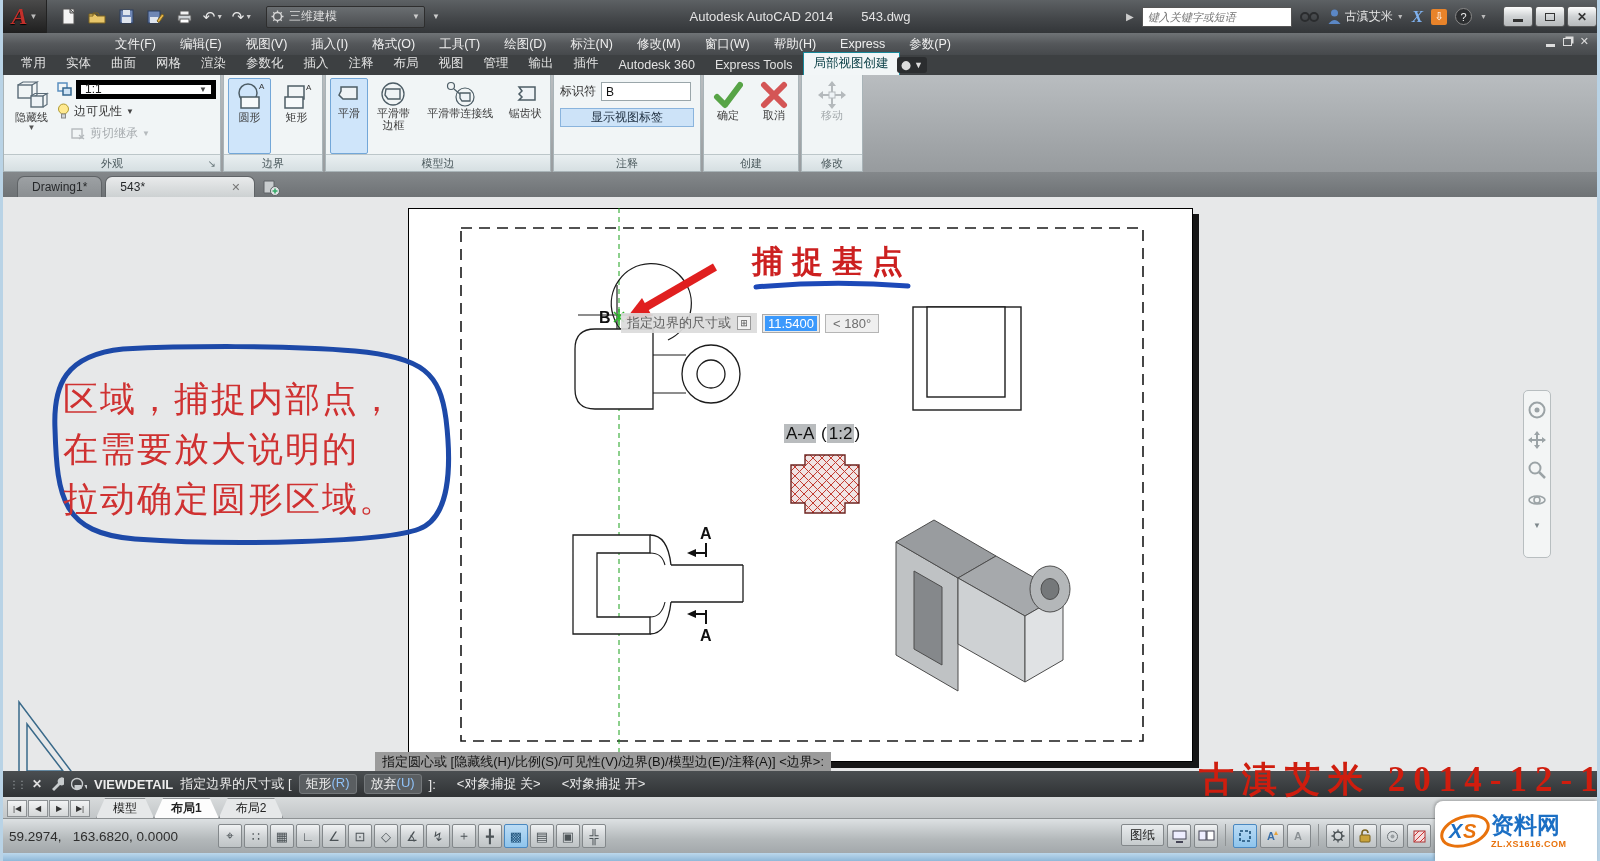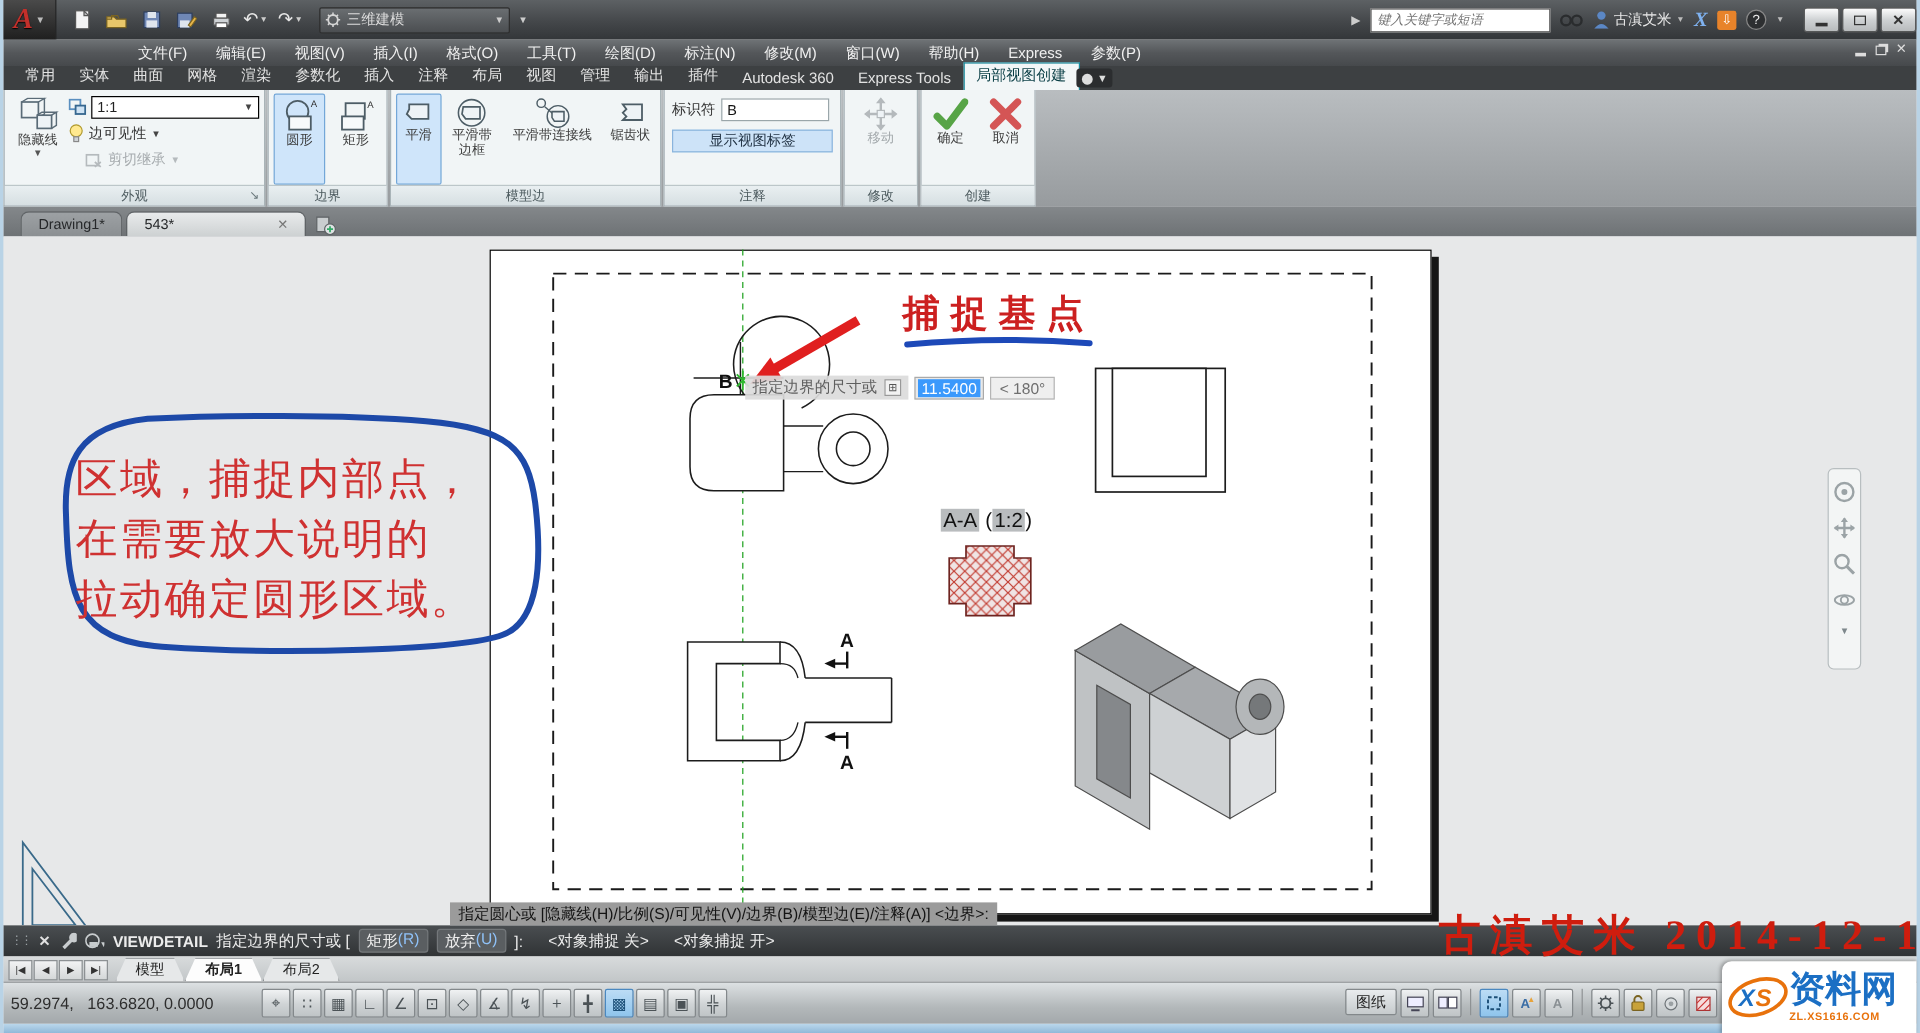--- a/index.html
+++ b/index.html
@@ -68,21 +68,21 @@
   .panel-foot .dlaunch { position:absolute; right:4px; font-size:10px; color:#6b797d; }
   .bigbtn { width:48px; display:flex; flex-direction:column; align-items:center; justify-content:flex-start;
             padding-top:2px; border:1px solid transparent; border-radius:2px; font-size:11px; color:#3d3d3d; text-align:center; }
   .bigbtn .lbl { line-height:12px;text-align:center; }
   .bigbtn .car { font-size:8px; color:#555; }
   .bigbtn.sel { background:#cfe5fa; border-color:#73a7d8; }
   .bigbtn.disabled { color:#a2a8ab; }
   .appr-right { display:flex; flex-direction:column; gap:2px; padding-top:1px; }
   .appr-row { display:flex; align-items:center; gap:4px; height:20px; font-size:12px; color:#333; }
   .appr-row.disabled { color:#a8adb0;padding-left:14px; }
-  .combo { width:140px; height:19px; background:#fff; border:1px solid #000000; display:flex; align-items:center;
+  .combo { width:140px; height:19px; background:#fff; border:5px solid #000000; display:flex; align-items:center;
            font-size:12px; color:#222; padding:0 4px; justify-content:space-between; }
   .combo .car, .appr-row .car { font-size:8px; color:#444; }
   .idrow { display:flex; align-items:center; gap:5px; font-size:12px; color:#333; padding:4px 2px 2px; }
   .idinput { width:90px; height:19px; background:#fff; border:1px solid #9aa6aa; font-size:12px; padding:0 4px; color:#111; }
   .viewlabelbtn { margin:3px 2px 0; height:19px; background:#cde3f8; border:1px solid #8ab4dd;
                   font-size:12px; color:#234; display:flex; align-items:center; justify-content:center; }
 
   
   .filetabs { height:25px; background:linear-gradient(#84888b,#6e7275); display:flex; align-items:flex-end; padding-left:14px; gap:3px; }
   .ftab { height:21px; padding:0 14px; display:flex; align-items:center; gap:10px; font-size:12px;
@@ -148,21 +148,21 @@
   .stbtn.on { background:linear-gradient(#bcdcf5,#8ec4ec); border-color:#4a88c0; color:#1c4f77; }
   .st-right { margin-left:auto; display:flex; align-items:flex-start; gap:3px; padding-right:160px; }
   .paperbtn { height:22px; padding:0 8px; font-size:12.5px; color:#222; display:flex; align-items:center;
               background:linear-gradient(#e9ecee,#c6cbcd); border:1px solid #83888b; border-radius:2px; }
   .stsep { width:1px; height:22px; background:#8e9294; margin:0 4px; }
 
   .watermark { position:absolute; right:0; bottom:0; width:162px; height:60px; background:#fff;
                border-radius:8px 0 0 0; z-index:20; box-shadow:-1px -1px 3px rgba(0,0,0,.25);
                display:flex; align-items:center; padding:4px; }
   .wm-text { display:flex; flex-direction:column; line-height:1; }
-  .wm-name { color:#1b6fc4; font-size:30px; font-weight:bold; }
+  .wm-name { color:#1b6fc4; font-size:23px; font-weight:bold; }
   .wm-url { color:#e8720c; font-size:9px; font-weight:bold; margin-top:3px; letter-spacing:.5px; }
   .bottom-edge { height:8px; background:linear-gradient(#bcd8ec,#8fb8d8); }
 </style>
 </head>
 <body>
 
 <div class="window">
 
   <div class="titlebar">
     <div class="applogo">
@@ -213,20 +213,23 @@
         </div>
       <div class="wsbox">
         <svg width="13" height="13">
             <circle cx="6.5" cy="6.5" r="4" fill="none" stroke="#d6d6d6" stroke-width="1.5"></circle>
             <path d="M6.5 0.5 v2 M6.5 10.5 v2 M0.5 6.5 h2 M10.5 6.5 h2 M2.3 2.3 l1.4 1.4 M9.3 9.3 l1.4 1.4 M10.7 2.3 l-1.4 1.4 M3.7 9.3 l-1.4 1.4" stroke="#d6d6d6" stroke-width="1.3"></path>
           </svg>
         <span class="wslabel">三维建模</span>
         <span class="car" style="font-size:8px;color:#ccc;">▼</span>
       </div>
       <span style="font-size:8px;color:#ccc;">▼</span>
+    </div>
+    <div class="title-center">
+      <span>Autodesk AutoCAD 2014</span><b>543.dwg</b>
     </div>
     <div class="infocenter">
       <span class="ic-arrow">▶</span>
       <input class="searchbox" placeholder="键入关键字或短语" style="">
       <svg width="20" height="14">
           <circle cx="5" cy="7" r="4" fill="none" stroke="#2a2c2e" stroke-width="2"></circle>
           <circle cx="14" cy="7" r="4" fill="none" stroke="#2a2c2e" stroke-width="2"></circle>
         </svg>
       <div class="ic-user">
         <svg width="13" height="15">
@@ -416,53 +419,53 @@
           </div>
           <div class="viewlabelbtn">
             <span>显示视图标签</span>
           </div>
         </div>
         <div class="panel-foot">
             <span>注释</span>
           </div>
       </div>
 
+      <div class="panel" style="width:96px;">
+        <div class="panel-body" style="justify-content:center;gap:6px;">
+          <div class="bigbtn" style="width:40px;">
+            <svg width="30" height="28">
+                <path d="M4 16 l8 8 L27 4" fill="none" stroke="#57a446" stroke-width="6" stroke-linecap="round" stroke-linejoin="round"></path>
+              </svg>
+            <span class="lbl">确定</span>
+          </div>
+          <div class="bigbtn" style="width:40px;">
+            <svg width="28" height="28">
+                <path d="M4 4 L24 24 M24 4 L4 24" stroke="#d45555" stroke-width="6" stroke-linecap="round"></path>
+              </svg>
+            <span class="lbl">取消</span>
+          </div>
+        </div>
+        <div class="panel-foot">
+            <span>创建</span>
+          </div>
+      </div>
+
       <div class="panel" style="width:62px;">
         <div class="panel-body" style="justify-content:center;">
           <div class="bigbtn disabled">
             <svg width="28" height="28">
               <path d="M14 3 v22 M3 14 h22" stroke="#b4b9bc" stroke-width="2"></path>
               <path d="M14 0 l4 5 h-8 Z M14 28 l4 -5 h-8 Z M0 14 l5 -4 v8 Z M28 14 l-5 -4 v8 Z" fill="#b4b9bc"></path>
               <rect x="11" y="11" width="6" height="6" fill="#eef3f6" stroke="#b4b9bc"></rect>
             </svg>
             <span class="lbl">移动</span>
           </div>
         </div>
         <div class="panel-foot">
             <span>修改</span>
-          </div>
-      </div>
-
-      <div class="panel" style="width:96px;">
-        <div class="panel-body" style="justify-content:center;gap:6px;">
-          <div class="bigbtn" style="width:40px;">
-            <svg width="30" height="28">
-                <path d="M4 16 l8 8 L27 4" fill="none" stroke="#57a446" stroke-width="6" stroke-linecap="round" stroke-linejoin="round"></path>
-              </svg>
-            <span class="lbl">确定</span>
-          </div>
-          <div class="bigbtn" style="width:40px;">
-            <svg width="28" height="28">
-                <path d="M4 4 L24 24 M24 4 L4 24" stroke="#d45555" stroke-width="6" stroke-linecap="round"></path>
-              </svg>
-            <span class="lbl">取消</span>
-          </div>
-        </div>
-        <div class="panel-foot">
-            <span>创建</span>
           </div>
       </div>
     </div>
   </div>
 
   <div class="filetabs" id="filetabs">
       <div class="ftab">
         <span>Drawing1*</span>
       </div>
       <div class="ftab active">

